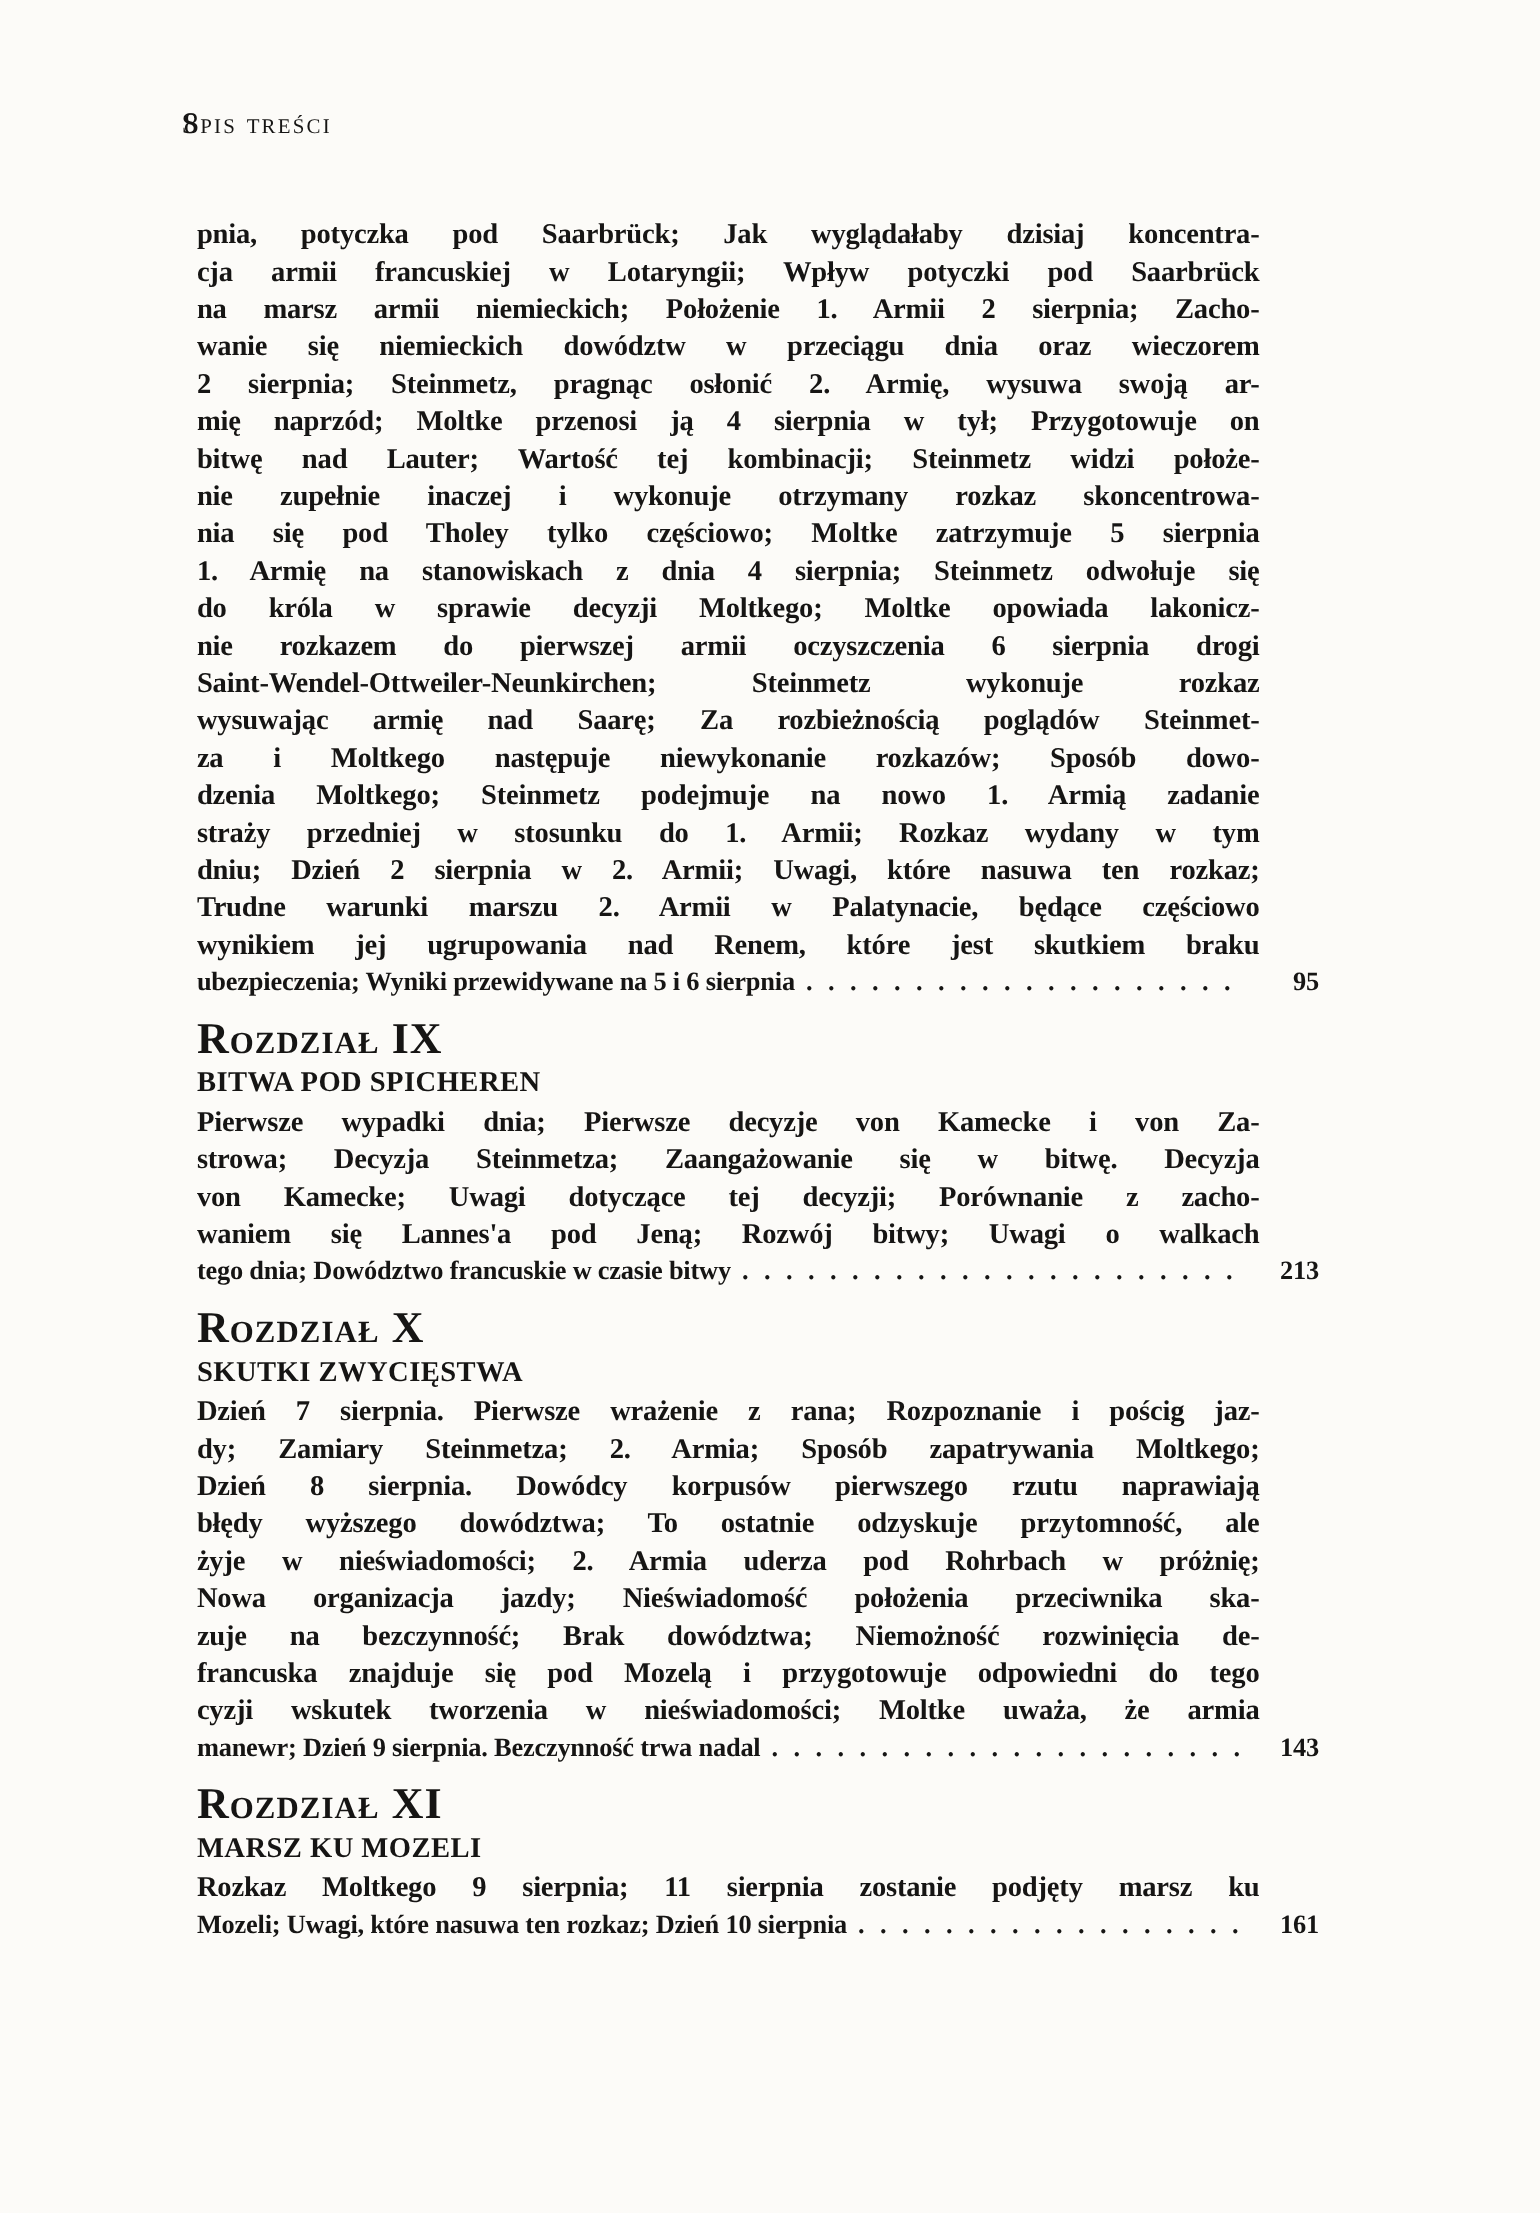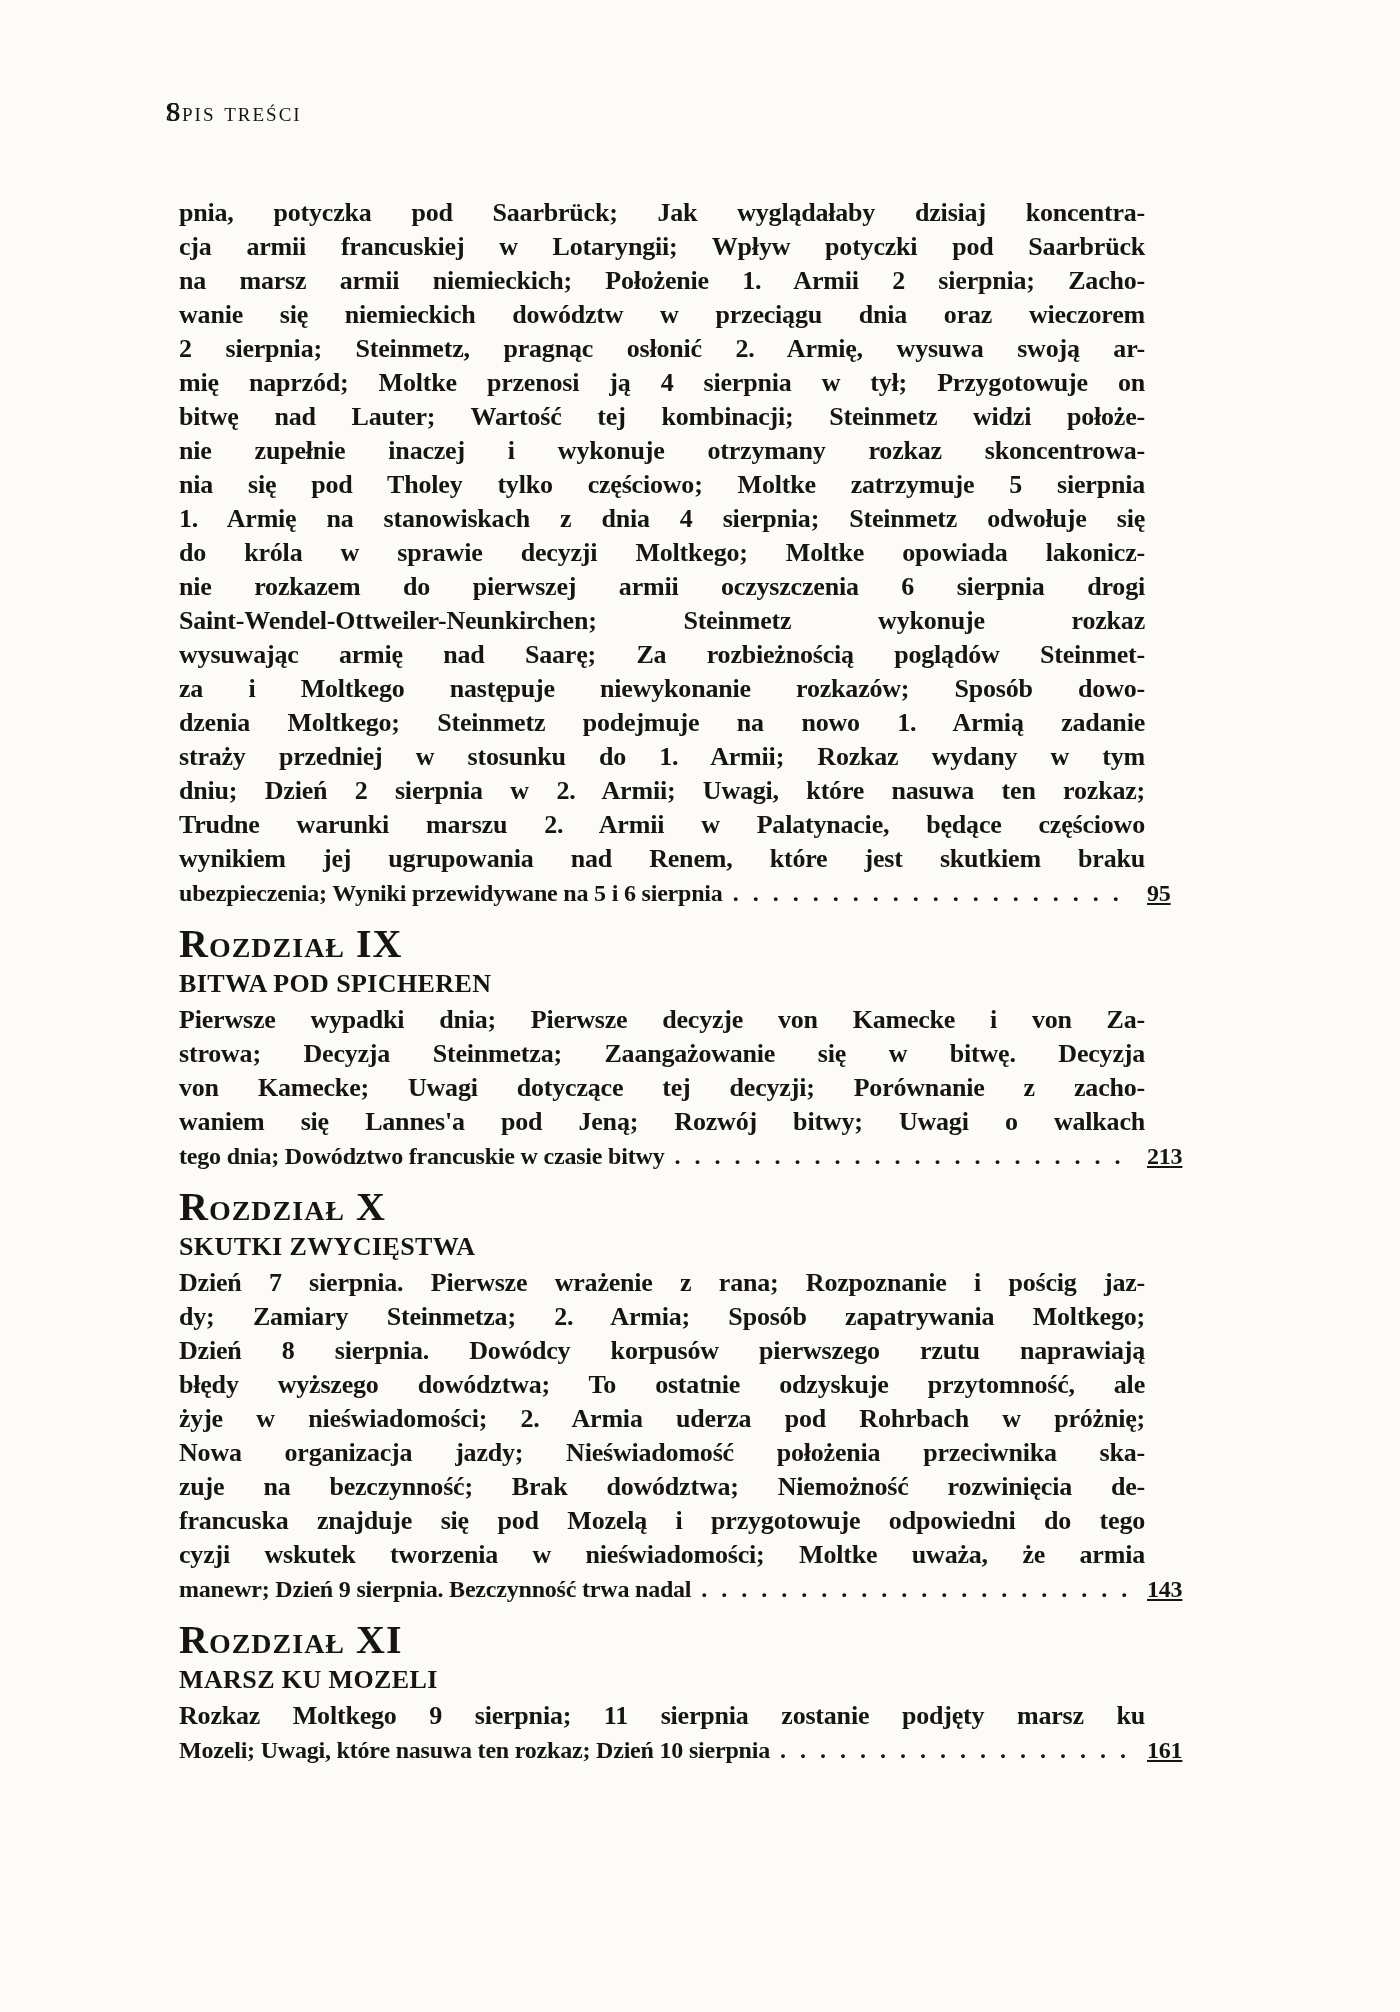--- a/index.html
+++ b/index.html
@@ -88,22 +88,22 @@
     overflow: hidden;
     white-space: nowrap;
     margin: 0 14px 0 10px;
     min-width: 40px;
   }
   .dot-leader::after {
     content: ". . . . . . . . . . . . . . . . . . . . . . . . . . . . ";
     letter-spacing: 4px;
   }
   .page-ref {
+    text-align: right;
     min-width: 52px;
-    text-decoration: underline;
   }
 </style>
 </head>
 <body>
 
 <div class="page">
 
   <div class="running-head">
     <span class="folio">8</span>
     <span class="head-title">Spis treści</span>

